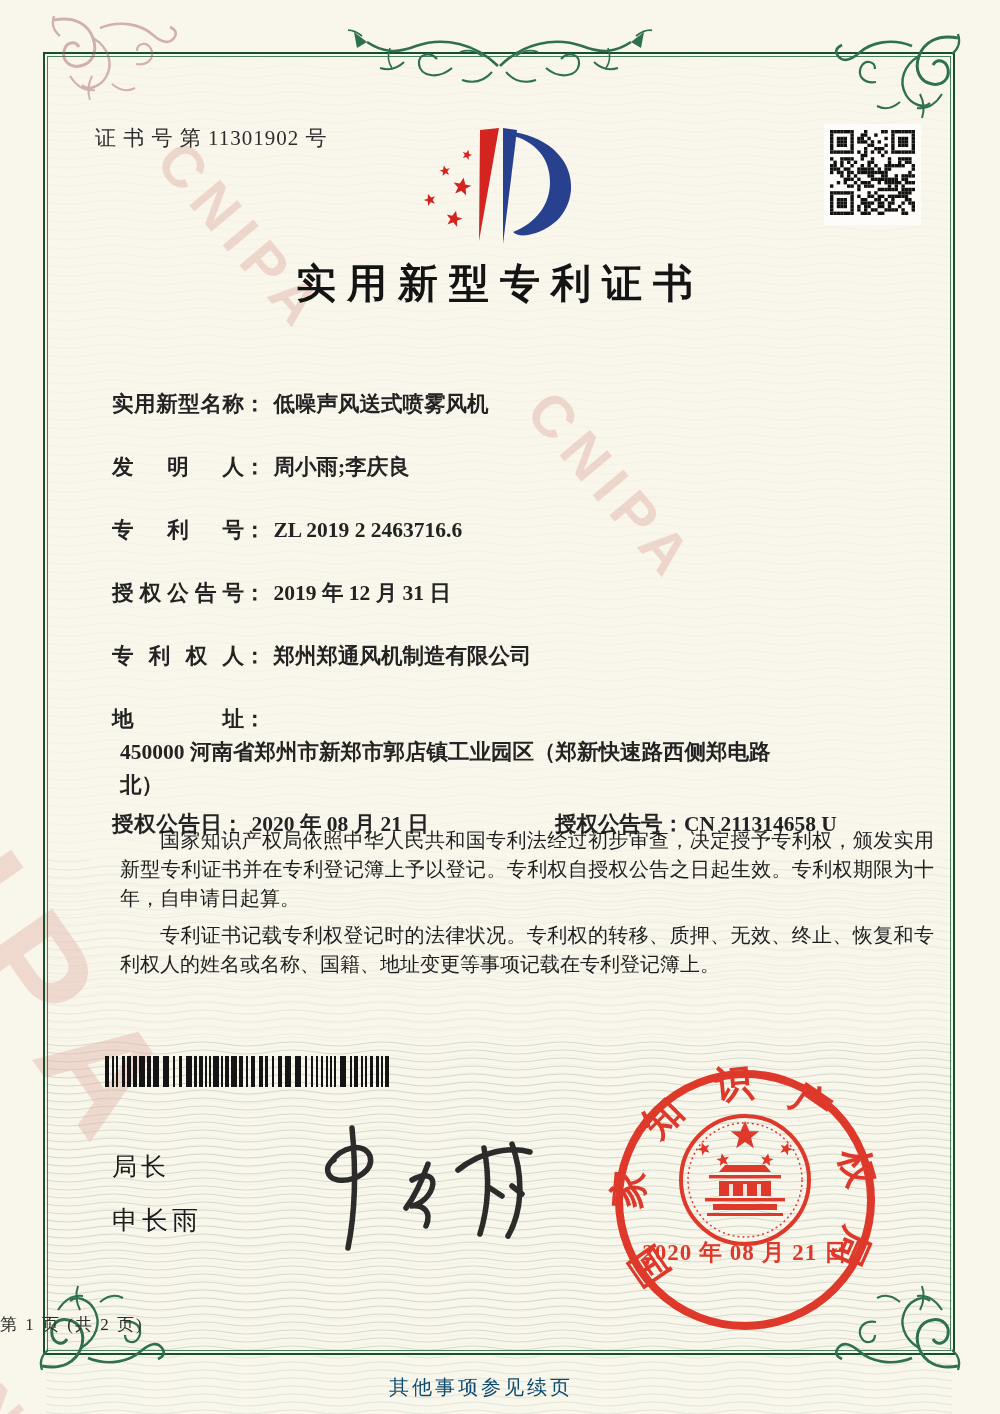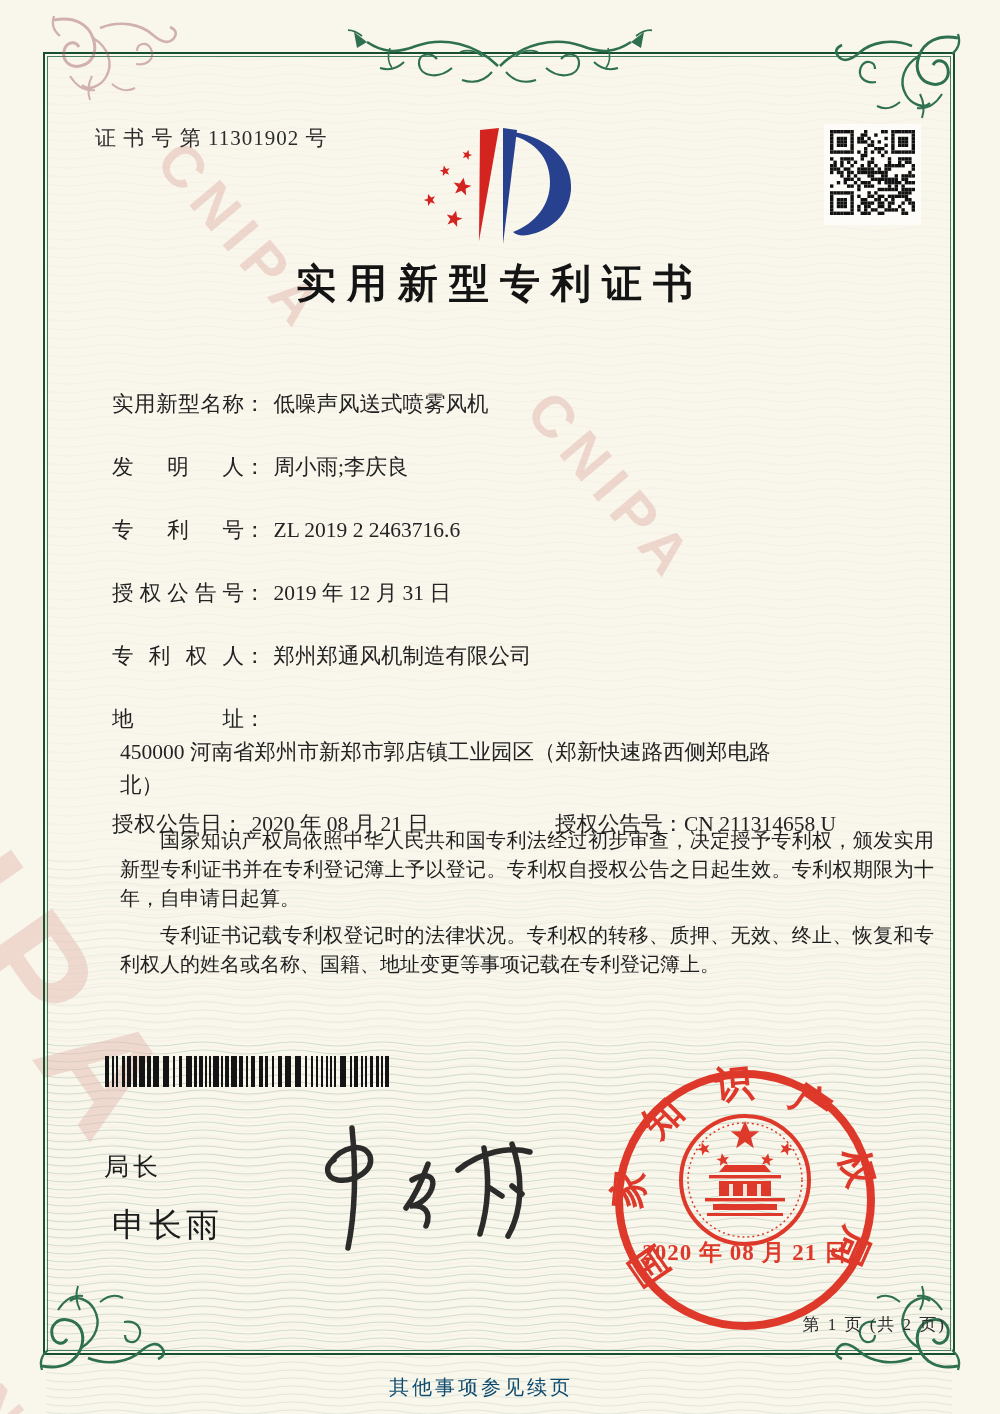--- a/index.html
+++ b/index.html
@@ -16,39 +16,39 @@
          border:2.5px solid #17502f;z-index:2;}
   .frame-inner{position:absolute;left:2px;top:2px;right:2px;bottom:2px;border:1px solid #45815d;}
 
   
   .cert-no{position:absolute;left:95px;top:124px;font-size:21px;color:#2b2b2b;letter-spacing:1px;z-index:3;}
   .title{position:absolute;left:0;top:256px;width:100%;text-align:center;font-size:40px;font-weight:bold;
          color:#141414;letter-spacing:11px;z-index:3;}
 
   
   .fields{position:absolute;left:112px;top:388px;width:832px;font-size:21.5px;color:#232323;z-index:3;}
-  .row{line-height:33px;margin-bottom:30px;position:relative;}
+  .row{line-height:33px;margin-bottom:30px;position:relative;font-weight:bold;}
   .row.addr{margin-bottom:6px;}
   .flabel{display:inline-block;width:132px;text-align:justify;text-align-last:justify;vertical-align:top;}
   .fcolon{vertical-align:top;}
   .fval{display:inline-block;margin-left:8px;max-width:676px;vertical-align:top;}
   .grant-right{position:absolute;left:443px;top:0;white-space:nowrap;}
 
   
   .paras{position:absolute;left:112px;top:818px;width:830px;font-size:20px;line-height:29px;
          text-align:justify;color:#1e1e1e;z-index:3;}
   .paras p{margin:8px;text-indent:2em;}
 
   
   .barcode{position:absolute;left:105px;top:1056px;z-index:3;}
-  .signer-title{position:absolute;left:104px;top:1150px;font-size:25px;color:#1c1c1c;z-index:3;letter-spacing:4px;}
-  .signer-name{position:absolute;left:112px;top:1203px;font-size:33px;color:#1c1c1c;z-index:3;letter-spacing:4px;}
+  .signer-title{position:absolute;left:112px;top:1150px;font-size:25px;color:#1c1c1c;z-index:3;letter-spacing:4px;}
+  .signer-name{position:absolute;left:112px;top:1203px;font-size:26px;color:#1c1c1c;z-index:3;letter-spacing:4px;}
   .signature{position:absolute;left:260px;top:1108px;z-index:3;}
   .seal{position:absolute;left:595px;top:1048px;z-index:4;opacity:.92;}
-  .page-info{position:absolute;left:0;top:1313px;width:946px;text-align:right;font-size:17px;color:#2e2e2e;z-index:3;letter-spacing:2px;}
+  .page-info{position:absolute;left:0;top:1313px;width:946px;text-align:left;font-size:17px;color:#2e2e2e;z-index:3;letter-spacing:2px;}
   .footer-note{position:absolute;left:0;top:1374px;width:962px;text-align:center;font-size:20px;color:#0c4a6e;z-index:3;letter-spacing:3px;}
 
   .orn{position:absolute;z-index:2;}
   .logo{position:absolute;left:400px;top:108px;z-index:3;}
   .qr{position:absolute;left:824px;top:124px;z-index:3;background:#fdfcf8;}
 </style>
 </head>
 <body>
 
 <div class="page">

